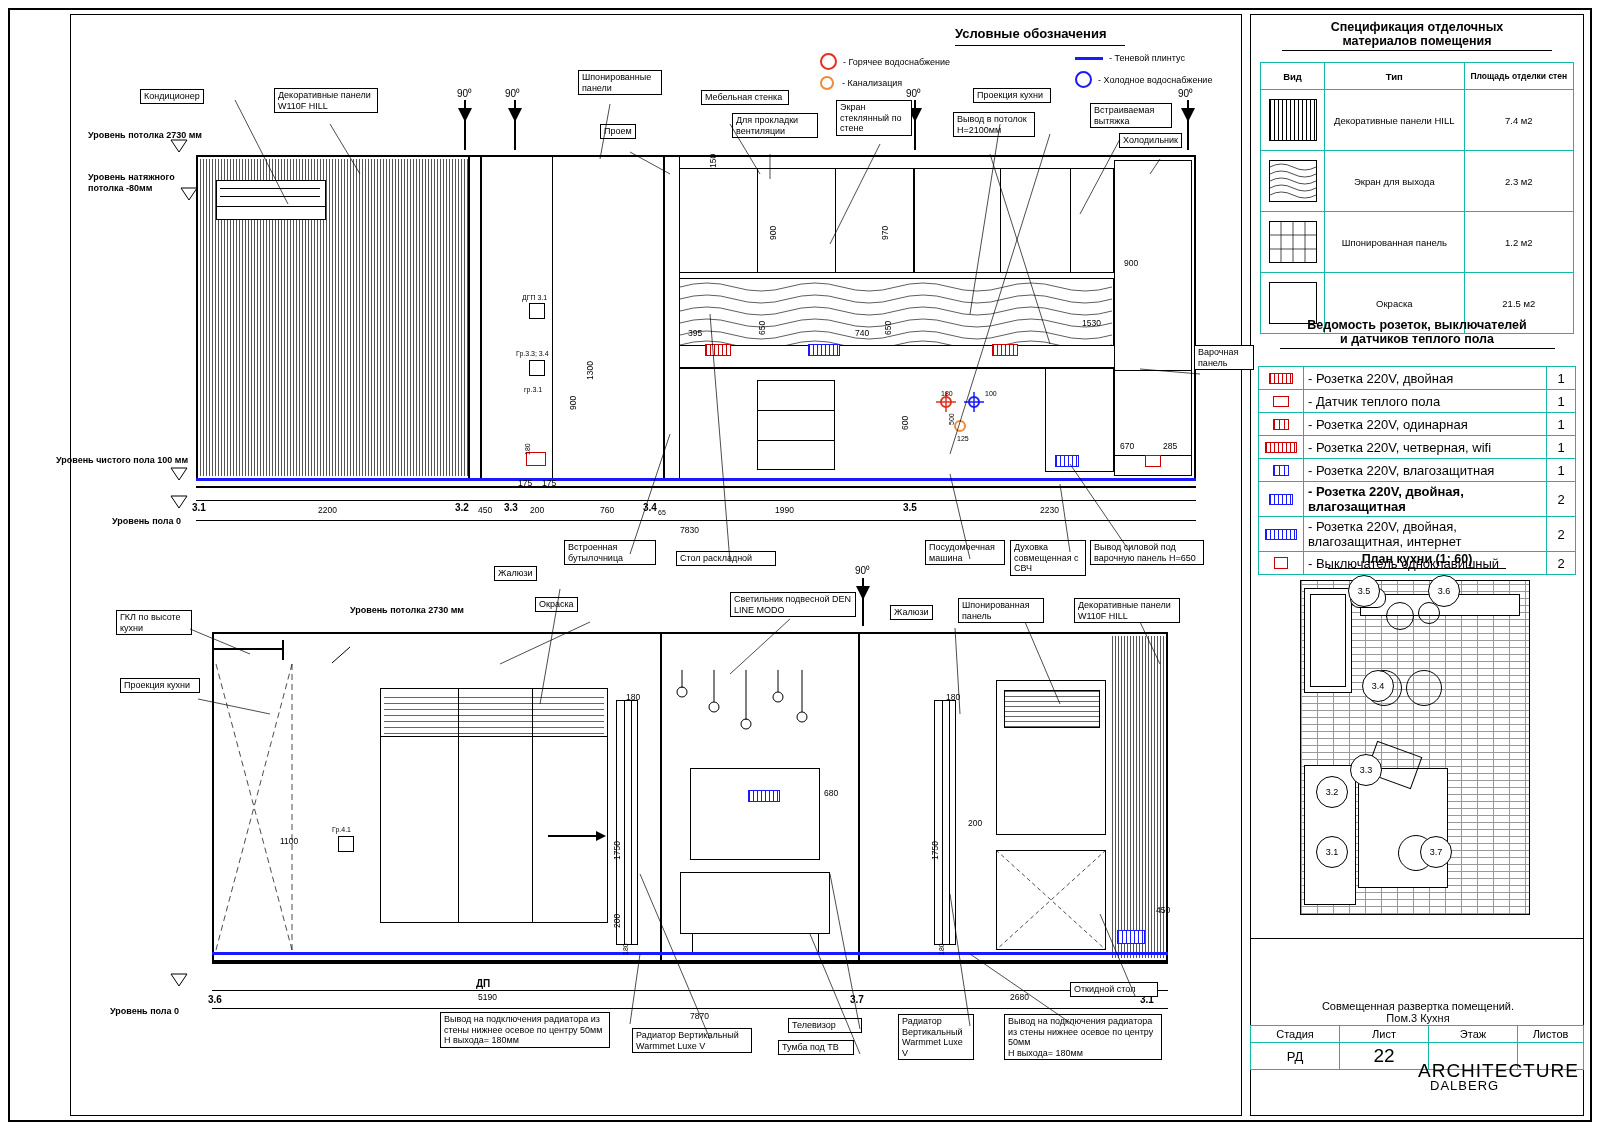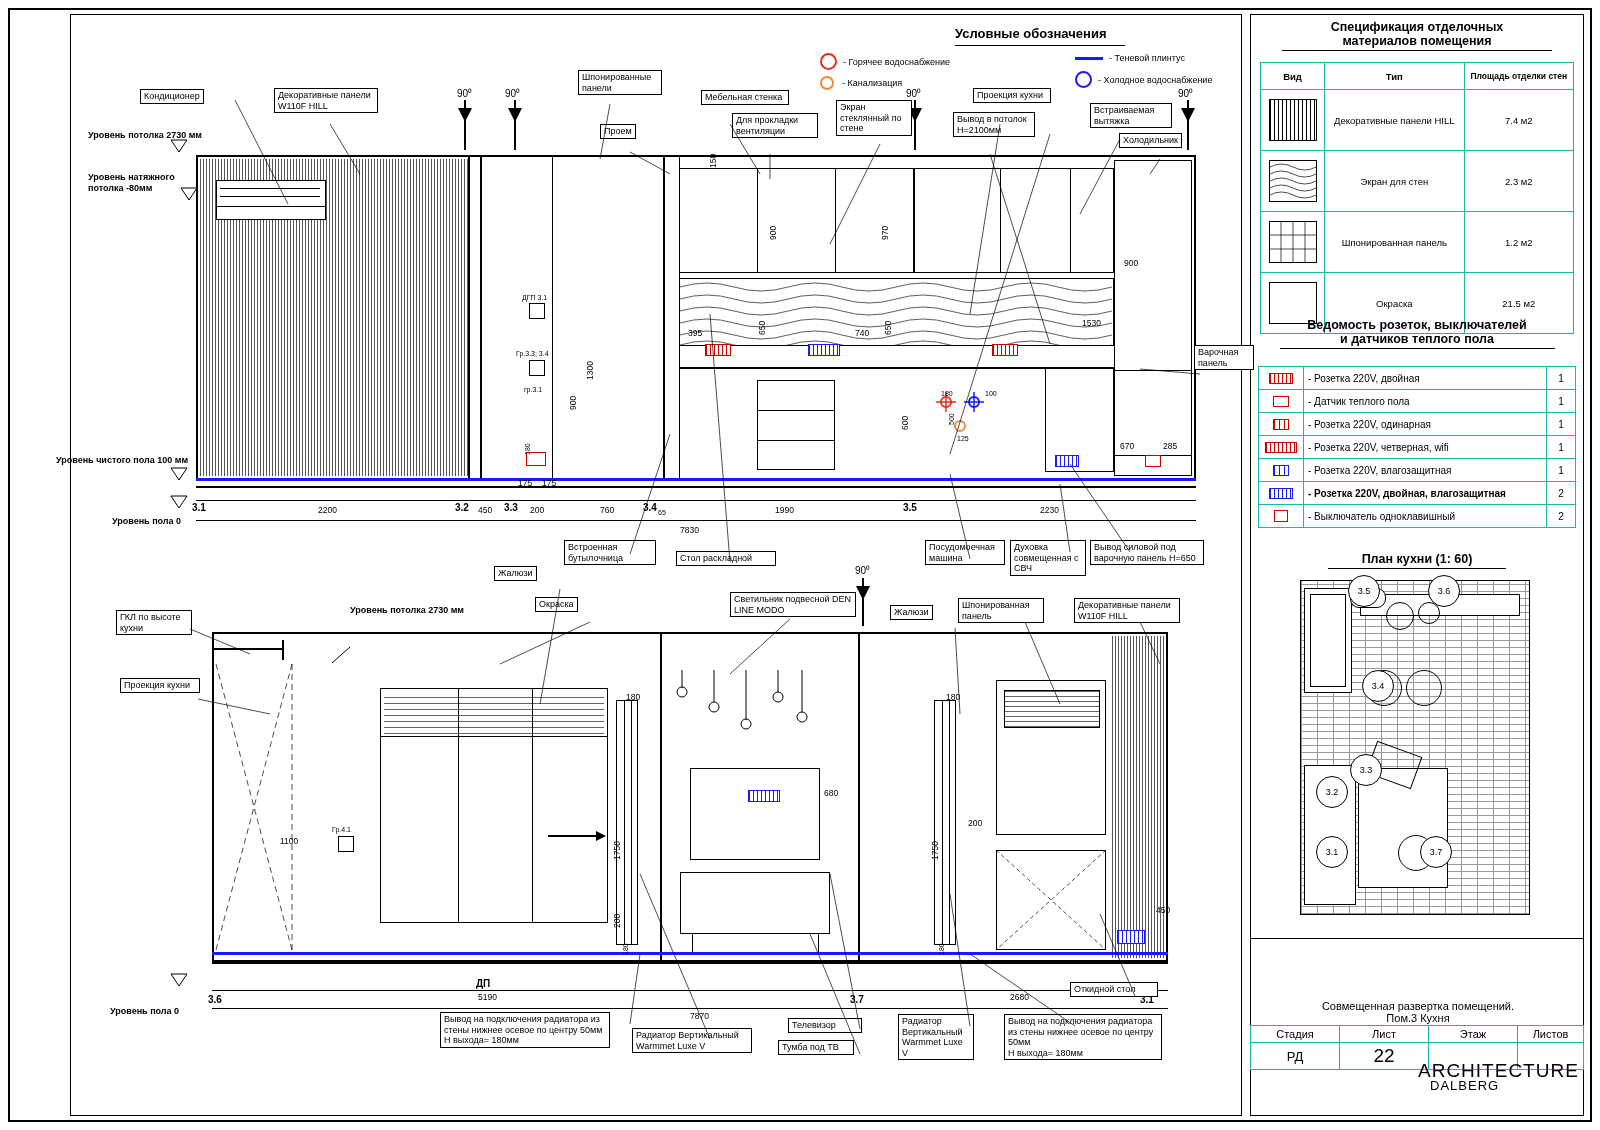--- a/index.html
+++ b/index.html
@@ -94,21 +94,21 @@
           <div style="width:46px;height:40px;border:1px solid #000;margin:0 auto;overflow:hidden;">
             <svg width="46" height="40" viewBox="0 0 46 40">
                   <path d="M0 6 q11 -6 23 0 t23 0" fill="none" stroke="#000" stroke-width=".7"></path>
                   <path d="M0 13 q11 -6 23 0 t23 0" fill="none" stroke="#000" stroke-width=".7"></path>
                   <path d="M0 20 q11 -6 23 0 t23 0" fill="none" stroke="#000" stroke-width=".7"></path>
                   <path d="M0 27 q11 -6 23 0 t23 0" fill="none" stroke="#000" stroke-width=".7"></path>
                   <path d="M0 34 q11 -6 23 0 t23 0" fill="none" stroke="#000" stroke-width=".7"></path>
                 </svg>
           </div>
         </td>
-        <td>Экран для стен</td>
+        <td>Экран для выхода</td>
         <td>2.3 м2</td>
       </tr>
       <tr>
         <td style="height:56px;">
           <div style="width:46px;height:40px;border:1px solid #000;margin:0 auto;overflow:hidden;">
             <svg width="46" height="40" viewBox="0 0 46 40">
                   <line x1="11" y1="0" x2="11" y2="40" stroke="#000" stroke-width=".7"></line>
                   <line x1="23" y1="0" x2="23" y2="40" stroke="#000" stroke-width=".7"></line>
                   <line x1="35" y1="0" x2="35" y2="40" stroke="#000" stroke-width=".7"></line>
                   <line x1="0" y1="13" x2="46" y2="13" stroke="#000" stroke-width=".7"></line>
@@ -130,21 +130,21 @@
       </table>
   </div>
 
   <div style="position:absolute;left:1262px;top:318px;width:310px;text-align:center;">
     <div class="title-u">Ведомость розеток, выключателей</div>
     <div class="title-u">и датчиков теплого пола</div>
     <div style="width:275px;height:1px;background:#000;margin:2px auto 0;"></div>
   </div>
 
   <div style="position:absolute;left:1258px;top:366px;width:318px;">
-    <table class="spec" style="font-size:10px;">
+    <table class="spec" style="font-size:13px;">
       <tbody>
           <tr>
             <td style="width:40px;height:18px;">
               <div style="width:22px;height:9px;border:1px solid #c00;margin:0 auto;background:repeating-linear-gradient(90deg,#c00 0 1px,#fff 1px 4px);"></div>
             </td>
             <td style="text-align:left;padding-left:4px;">- Розетка 220V, двойная</td>
             <td style="width:24px;">1</td>
           </tr>
       <tr>
             <td style="height:18px;">
@@ -172,20 +172,27 @@
               <div style="width:14px;height:9px;border:1px solid #1a1aff;margin:0 auto;background:repeating-linear-gradient(90deg,#1a1aff 0 1px,#fff 1px 5px);"></div>
             </td>
             <td style="text-align:left;padding-left:4px;">- Розетка 220V, влагозащитная</td>
             <td>1</td>
           </tr>
       <tr>
             <td style="height:18px;">
               <div style="width:22px;height:9px;border:1px solid #1a1aff;margin:0 auto;background:repeating-linear-gradient(90deg,#1a1aff 0 1px,#fff 1px 4px);"></div>
             </td>
             <td style="text-align:left;padding-left:4px;font-weight:bold;">- Розетка 220V, двойная, влагозащитная</td>
+            <td>2</td>
+          </tr>
+      <tr>
+            <td style="height:26px;">
+              <div style="width:30px;height:9px;border:1px solid #1a1aff;margin:0 auto;background:repeating-linear-gradient(90deg,#1a1aff 0 1px,#fff 1px 4px);"></div>
+            </td>
+            <td style="text-align:left;padding-left:4px;">- Розетка 220V, двойная, влагозащитная, интернет</td>
             <td>2</td>
           </tr>
       <tr>
             <td style="height:18px;">
               <div style="width:12px;height:10px;border:1px solid #c00;margin:0 auto;"></div>
             </td>
             <td style="text-align:left;padding-left:4px;">- Выключатель одноклавишный</td>
             <td>2</td>
           </tr>
     </tbody>

